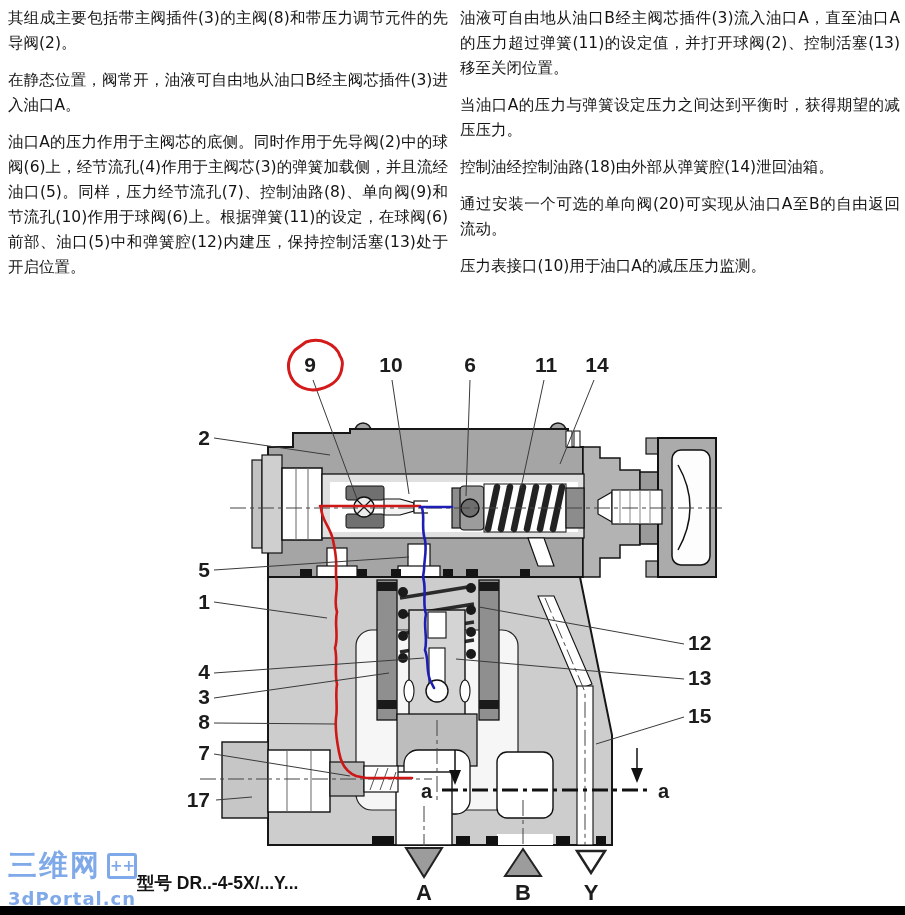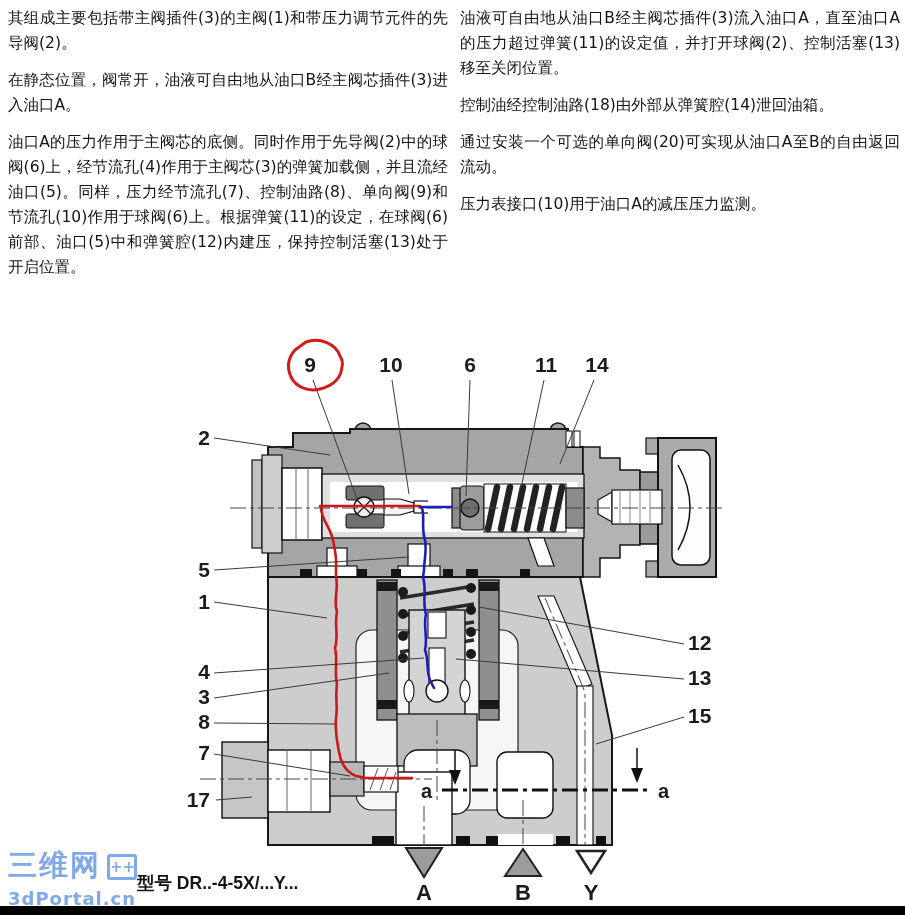--- a/index.html
+++ b/index.html
@@ -10,39 +10,40 @@
   #col-left{left:8px;width:440px;}
   #col-right{left:460px;width:440px;}
   #figure-svg{position:absolute;left:0;top:330px;width:905px;height:575px;}
   .callout{font-family:"Liberation Sans",sans-serif;font-size:21px;font-weight:700;fill:#1c1c1c;}
   .sectionletter{font-family:"Liberation Sans",sans-serif;font-size:20px;font-weight:700;fill:#1c1c1c;}
   .portletter{font-family:"Liberation Sans",sans-serif;font-size:22px;font-weight:700;fill:#1c1c1c;}
   .caption{font-family:"Liberation Sans",sans-serif;font-size:17.5px;font-weight:700;fill:#141414;}
   .leader{stroke:#3a3a3a;stroke-width:1;fill:none;}
   .cl{stroke:#444;stroke-width:1;fill:none;stroke-dasharray:16 4 4 4;}
   #watermark{position:absolute;left:8px;top:851px;color:#7FA9E8;line-height:1;}
-  #watermark .row1{display:flex;align-items:flex-end;gap:6px;}
+  #watermark .row1{display:flex;align-items:center;gap:6px;}
   #watermark .cn{font-size:29px;font-weight:700;letter-spacing:2px;}
   #watermark .logo{display:inline-block;border:3px solid #7FA9E8;border-radius:3px;
         width:24px;height:20px;font-size:15px;font-weight:700;text-align:center;line-height:20px;}
   #watermark .en{font-size:18px;font-weight:700;margin-top:10px;letter-spacing:1px;}
   #bottom-bar{position:absolute;left:0;top:906px;width:905px;height:9px;background:#000;}
 </style>
 </head>
 <body>
 
 <div id="page">
 
   <div id="col-left" class="col">
-    <p>其组成主要包括带主阀插件(3)的主阀(1)和带压力调节元件的先导阀(2)。</p>
+    <p>其组成主要包括带主阀插件(3)的主阀(8)和带压力调节元件的先导阀(2)。</p>
     <p>在静态位置，阀常开，油液可自由地从油口B经主阀芯插件(3)进入油口A。</p>
     <p>油口A的压力作用于主阀芯的底侧。同时作用于先导阀(2)中的球阀(6)上，经节流孔(4)作用于主阀芯(3)的弹簧加载侧，并且流经油口(5)。同样，压力经节流孔(7)、控制油路(8)、单向阀(9)和节流孔(10)作用于球阀(6)上。根据弹簧(11)的设定，在球阀(6)前部、油口(5)中和弹簧腔(12)内建压，保持控制活塞(13)处于开启位置。</p>
   </div>
   <div id="col-right" class="col">
     <p>油液可自由地从油口B经主阀芯插件(3)流入油口A，直至油口A的压力超过弹簧(11)的设定值，并打开球阀(2)、控制活塞(13)移至关闭位置。</p>
+    <p>当油口A的压力与弹簧设定压力之间达到平衡时，获得期望的减压压力。</p>
     <p>控制油经控制油路(18)由外部从弹簧腔(14)泄回油箱。</p>
     <p>通过安装一个可选的单向阀(20)可实现从油口A至B的自由返回流动。</p>
     <p>压力表接口(10)用于油口A的减压压力监测。</p>
   </div>
 
   <svg id="figure-svg" viewBox="0 330 905 575">
 
     <g>
       <circle cx="363" cy="431" r="8" fill="#a5a5a5" stroke="#161616" stroke-width="1.5"></circle>
       <circle cx="558" cy="431" r="8" fill="#a5a5a5" stroke="#161616" stroke-width="1.5"></circle>

